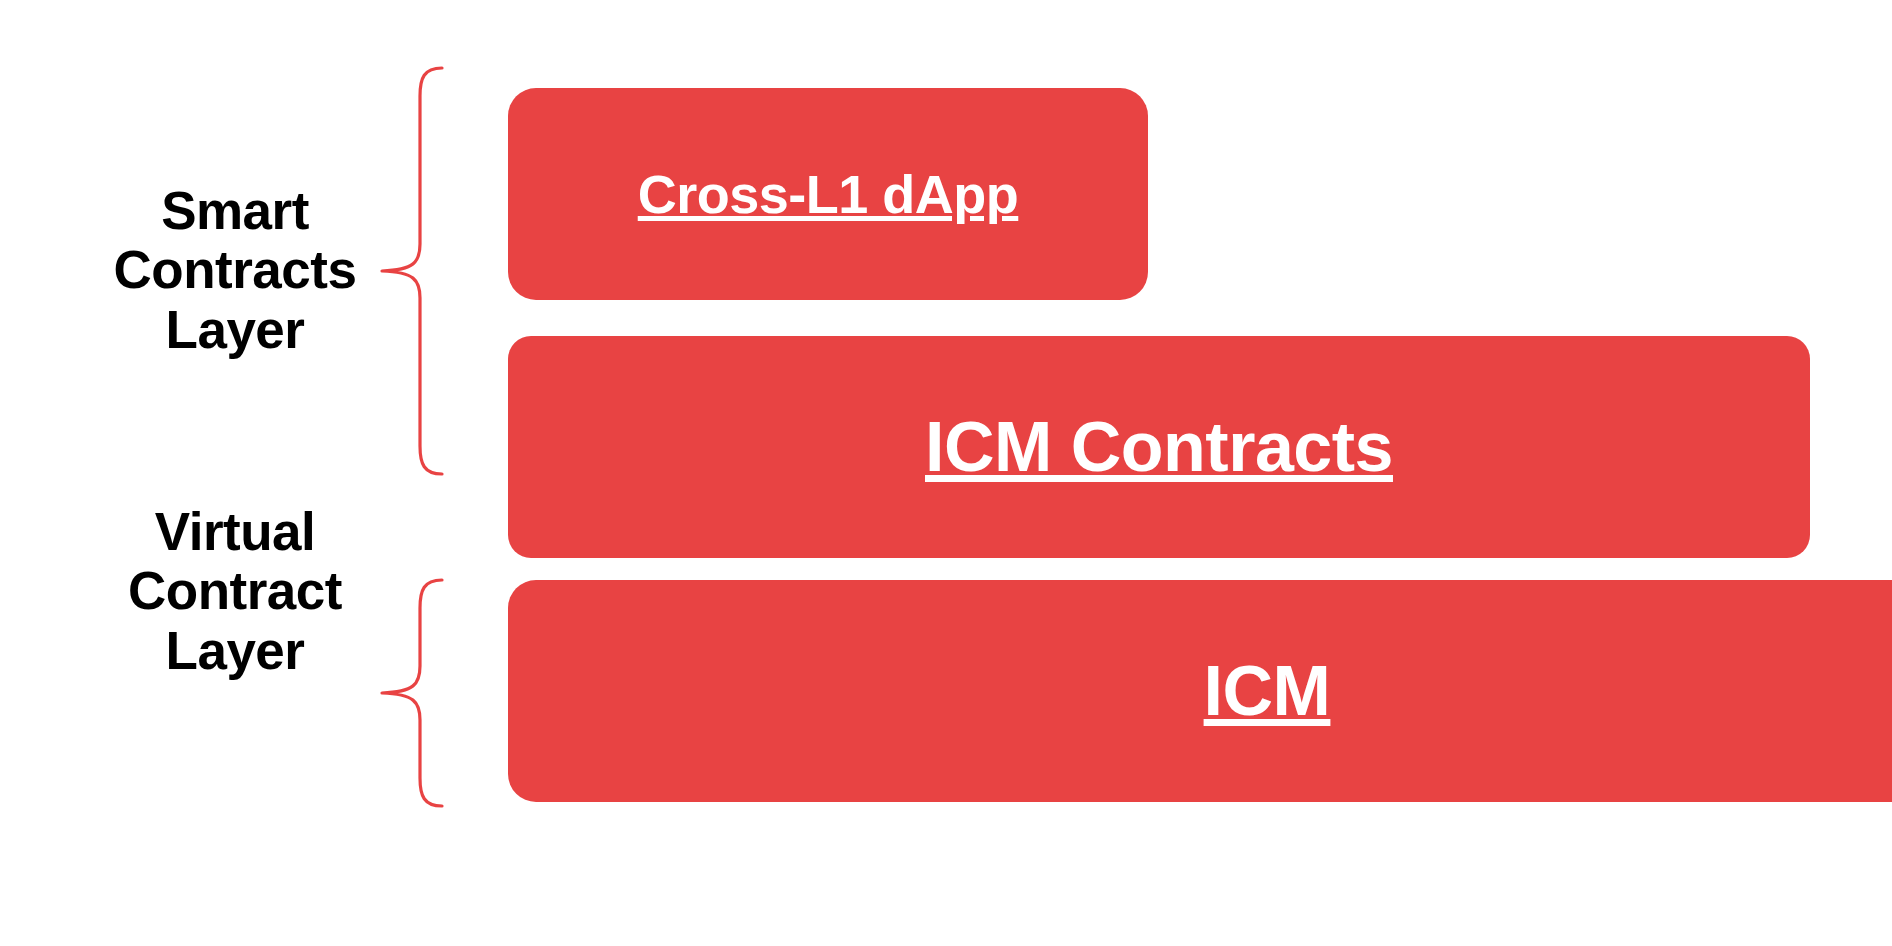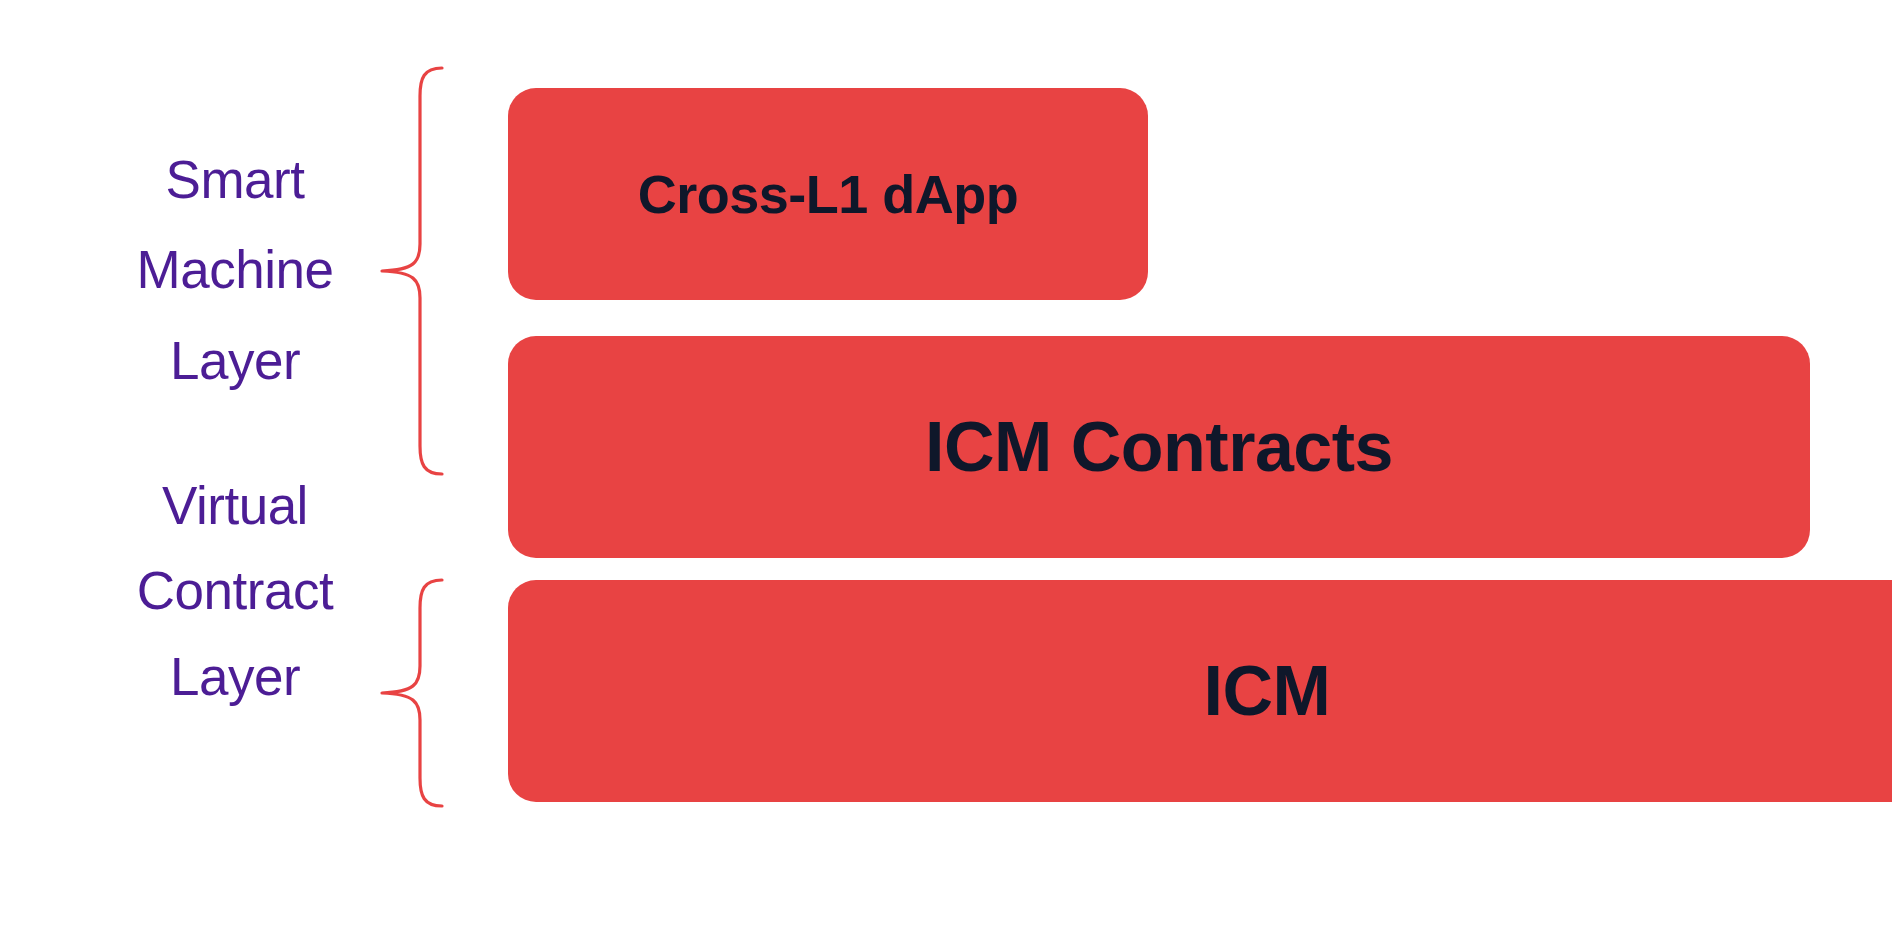--- a/index.html
+++ b/index.html
@@ -20,24 +20,24 @@
     background: #ffffff;
     overflow: hidden;
   }
 
   
   .layer-label {
     position: absolute;
     display: flex;
     flex-direction: column;
     align-items: center;
-    justify-content: space-between;
+    justify-content: center;
     text-align: center;
-    color: #4c1d95;
-    font-weight: 400;
+    color: #000000;
+    font-weight: 700;
     line-height: 1.12;
     letter-spacing: -0.5px;
     white-space: pre;
   }
   .layer-label .ln { display: block; }
 
   #label-smart-contract {
     left: 60px;
     top: 150px;
     width: 350px;
@@ -62,27 +62,28 @@
   #brace-smart-contract { left: 380px; top: 66px; width: 64px; height: 410px; }
   #brace-virtual-machine { left: 380px; top: 578px; width: 64px; height: 230px; }
 
   
   .node-box {
     position: absolute;
     border-radius: 28px;
     display: flex;
     align-items: center;
     justify-content: center;
-    color: #0f172a;
+    color: #ffffff;
     font-weight: 700;
     letter-spacing: -0.5px;
     text-align: center;
     box-sizing: border-box;
     padding: 0 21px;
     white-space: nowrap;
+    text-decoration: underline;
   }
 
   #box-cross-l1-dapp {
     left: 508px;
     top: 88px;
     width: 640px;
     height: 212px;
     font-size: 54px;
   }
   #box-ictt {
@@ -91,37 +92,38 @@
     width: 647px;
     height: 212px;
     font-size: 70px;
   }
   #box-icm-contracts {
     left: 508px;
     top: 336px;
     width: 1302px;
     height: 222px;
     font-size: 70px;
+    border-radius: 23px;
   }
   #box-icm {
     left: 508px;
     top: 580px;
     width: 1518px;
     height: 222px;
     font-size: 70px;
   }
 </style>
 </head>
 <body>
 
 <div id="stage">
 
   <div id="label-smart-contract" class="layer-label">
     <span class="ln">Smart</span>
-    <span class="ln">Machine</span>
+    <span class="ln">Contracts</span>
     <span class="ln">Layer</span>
   </div>
 
   <div id="brace-smart-contract" class="brace">
     <svg viewBox="0 0 64 410" width="64" height="410" fill="none" xmlns="http://www.w3.org/2000/svg">
       <path d="M62 2 C 44 2, 40 12, 40 30 L 40 178 C 40 196, 34 204, 2 205 C 34 206, 40 214, 40 232 L 40 380 C 40 398, 44 408, 62 408" stroke="#E84343" stroke-width="3.2" stroke-linecap="round" stroke-linejoin="round" fill="none"></path>
     </svg>
   </div>
 
   <div id="label-virtual-machine" class="layer-label">

